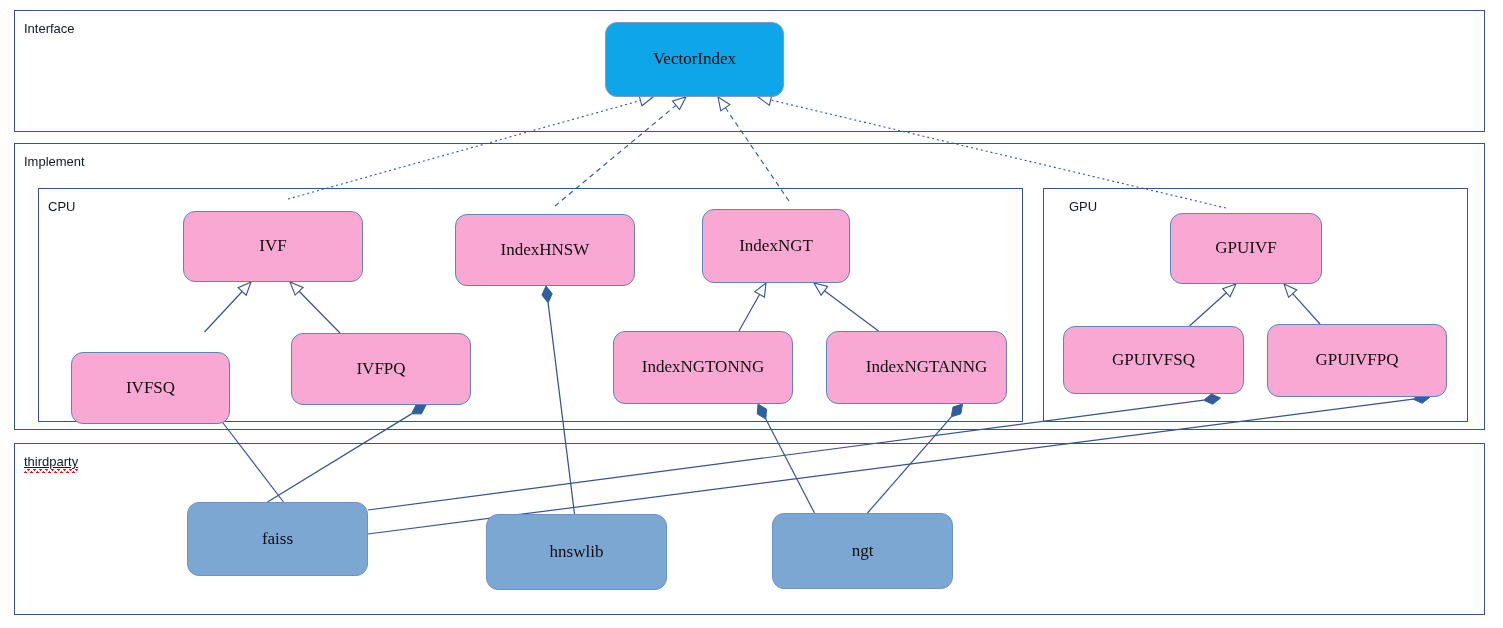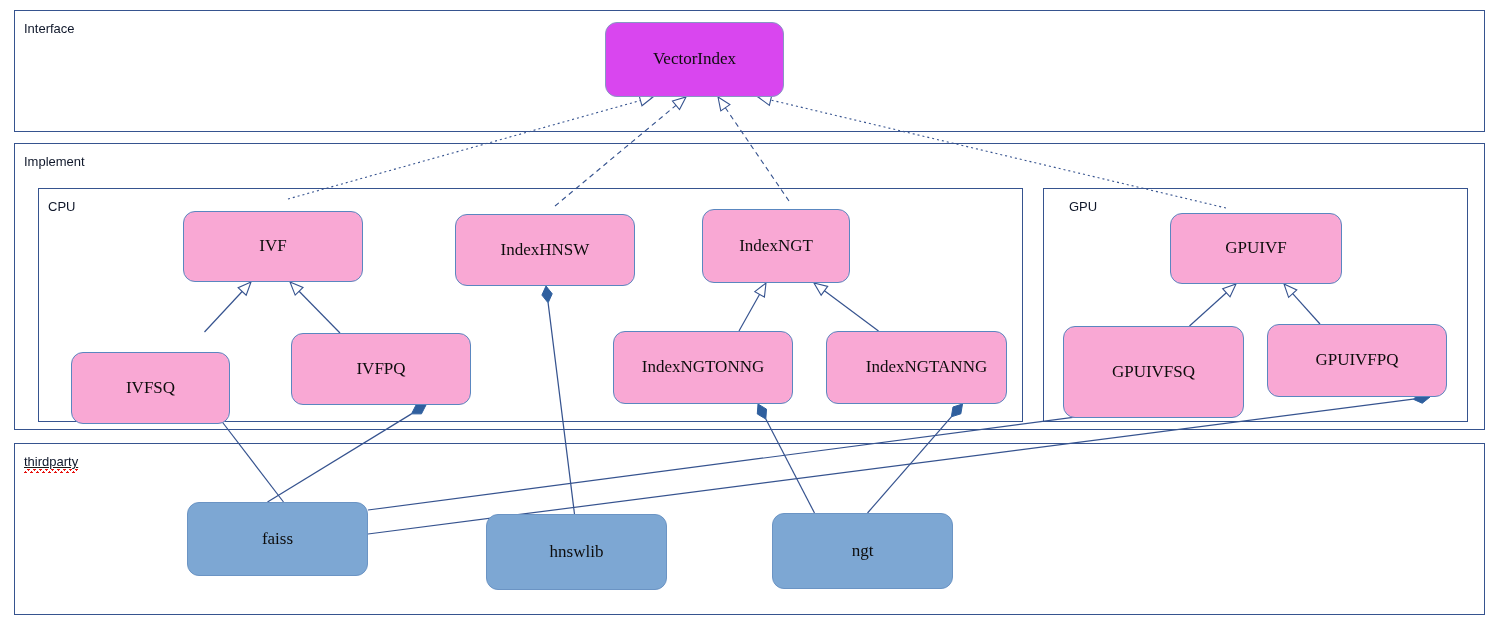--- a/index.html
+++ b/index.html
@@ -56,21 +56,21 @@
     justify-content: center;
     font-family: "Liberation Serif", serif;
     font-size: 17px;
     color: #0d0d0d;
     text-align: center;
     line-height: 1.1;
     white-space: nowrap;
     z-index: 5;
   }
   .node.iface {
-    background: #d946ef;
+    background: #0ea5e9;
     border: 1.4px solid #8796c4;
     text-align: center;
   }
   .node.impl {
     background: #f9a8d4;
     border: 1.4px solid #5a87c0;
   }
   .node.tp {
     background: #7da7d3;
     border: 1.4px solid #6b94c4;
@@ -144,36 +144,36 @@
       </div>
       <div class="node impl" style="left: 183px; top: 211px; width: 180px; height: 71px;">
         <span>IVF</span>
       </div>
       <div class="node impl" style="left: 455px; top: 214px; width: 180px; height: 72px;">
         <span>IndexHNSW</span>
       </div>
       <div class="node impl" style="left: 702px; top: 209px; width: 148px; height: 74px;">
         <span>IndexNGT</span>
       </div>
-      <div class="node impl" style="left: 1170px; top: 213px; width: 172px; height: 71px;">
+      <div class="node impl" style="left: 1170px; top: 213px; width: 152px; height: 71px;">
         <span>GPUIVF</span>
       </div>
       <div class="node impl" style="left: 71px; top: 332px; width: 159px; height: 72px; margin-top: 20px;">
         <span>IVFSQ</span>
       </div>
       <div class="node impl" style="left: 291px; top: 333px; width: 180px; height: 72px;">
         <span>IVFPQ</span>
       </div>
       <div class="node impl" style="left: 613px; top: 331px; width: 180px; height: 73px;">
         <span>IndexNGTONNG</span>
       </div>
       <div class="node impl" style="left: 826px; top: 331px; width: 181px; height: 73px; padding-left: 20px;">
         <span>IndexNGTANNG</span>
       </div>
-      <div class="node impl" style="left: 1063px; top: 326px; width: 181px; height: 92px;">
+      <div class="node impl" style="left: 1063px; top: 326px; width: 181px; height: 68px;">
         <span>GPUIVFSQ</span>
       </div>
       <div class="node impl" style="left: 1267px; top: 324px; width: 180px; height: 73px;">
         <span>GPUIVFPQ</span>
       </div>
       <div class="node tp" style="left: 187px; top: 502px; width: 181px; height: 74px;">
         <span>faiss</span>
       </div>
       <div class="node tp" style="left: 486px; top: 514px; width: 181px; height: 76px;">
         <span>hnswlib</span>

